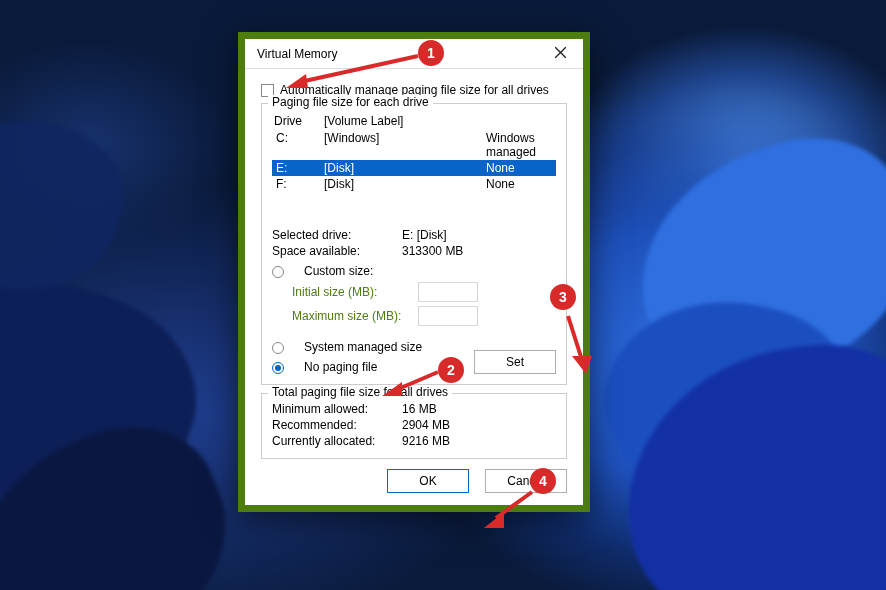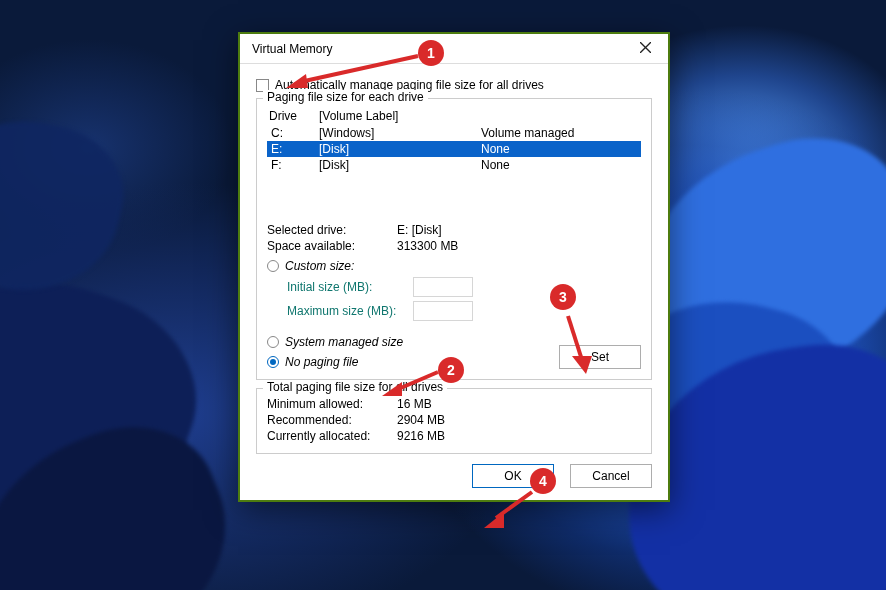--- a/index.html
+++ b/index.html
@@ -29,23 +29,23 @@
   .p2 { width:240px; height:200px; right:40px; top:300px; background:#1b4fc0; transform:rotate(15deg); }
   .p3 { width:320px; height:280px; right:-60px; top:350px; background:#1330a5; transform:rotate(-8deg); }
   .p4 { width:300px; height:250px; left:-110px; top:280px; background:#0d1f57; transform:rotate(20deg); }
   .p5 { width:260px; height:210px; left:-30px; top:440px; background:#0a1741; transform:rotate(-22deg); }
   .p6 { width:200px; height:170px; left:-80px; top:120px; background:#0f2661; transform:rotate(12deg); opacity:0.9; }
 
   .dialog {
     position: absolute;
     left: 238px;
     top: 32px;
-    width: 432px;
+    width: 352px;
     background: #fff;
-    border: 2px solid #4d7c0f;
+    border: 7px solid #4d7c0f;
     box-shadow: 0 8px 30px rgba(0,0,0,0.5);
   }
   .titlebar {
     height: 30px;
     display: flex;
     align-items: center;
     justify-content: space-between;
     padding: 0 8px 0 12px;
     border-bottom: 1px solid #ddd;
   }
@@ -96,33 +96,33 @@
   }
   .drive-row.selected { background: #0a63c9; color: #fff; }
   .drive-row .d { width: 48px; }
   .drive-row .v { width: 162px; }
   .drive-row .s { flex: 1; }
 
   .kv { display: flex; margin-top: 2px; }
   .kv .k { width: 130px; }
   .kv .v { flex: 1; }
 
-  .radio-row { display: flex; align-items: center; gap: 6px; margin-top: 6px; font-style: italic; }
+  .radio-row { display: flex; align-items: flex-end; gap: 20px; margin-top: 6px; }
   .radio {
     width: 12px; height: 12px; border: 1px solid #888; border-radius: 50%;
     display: inline-flex; align-items: center; justify-content: center;
   }
   .radio.sel { border-color: #0067c0; }
   .radio.sel .dot {
     width: 6px; height: 6px; border-radius: 50%; background: #0067c0;
   }
 
   .size-grid { margin: 2px 0 0 20px; }
   .size-row { display: flex; align-items: center; margin-top: 4px; }
-  .size-row .lbl { width: 126px; color: #0f766e; }
+  .size-row .lbl { width: 126px; color: #4d7c0f; }
   .faux-input {
     width: 60px; height: 20px; border: 1px solid #d6d6d6; background: #fff;
   }
 
   .set-row { display:flex; justify-content:flex-end; margin-top: 4px; }
   .btn {
     min-width: 82px; height: 24px;
     border: 1px solid #adadad; background: #fff;
     display: inline-flex; align-items: center; justify-content: center;
     font-size: 12px; padding: 0 14px;
@@ -181,21 +181,21 @@
 
       <div class="list-head">
         <span class="col-d">Drive</span>
         <span class="col-v">[Volume Label]</span>
       </div>
 
       <div class="drive-list">
         <div class="drive-row">
           <span class="d">C:</span>
           <span class="v">[Windows]</span>
-          <span class="s">Volume managed</span>
+          <span class="s">Windows managed</span>
         </div>
         <div class="drive-row selected">
           <span class="d">E:</span>
           <span class="v">[Disk]</span>
           <span class="s">None</span>
         </div>
         <div class="drive-row">
           <span class="d">F:</span>
           <span class="v">[Disk]</span>
           <span class="s">None</span>

